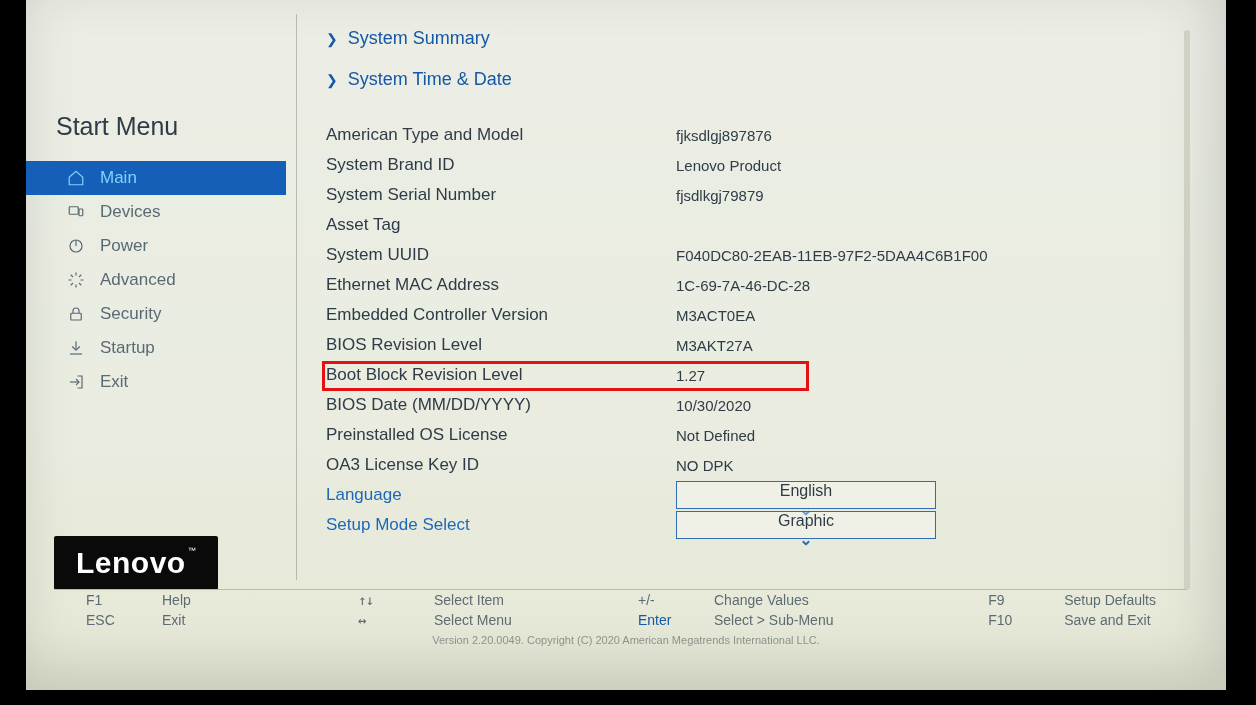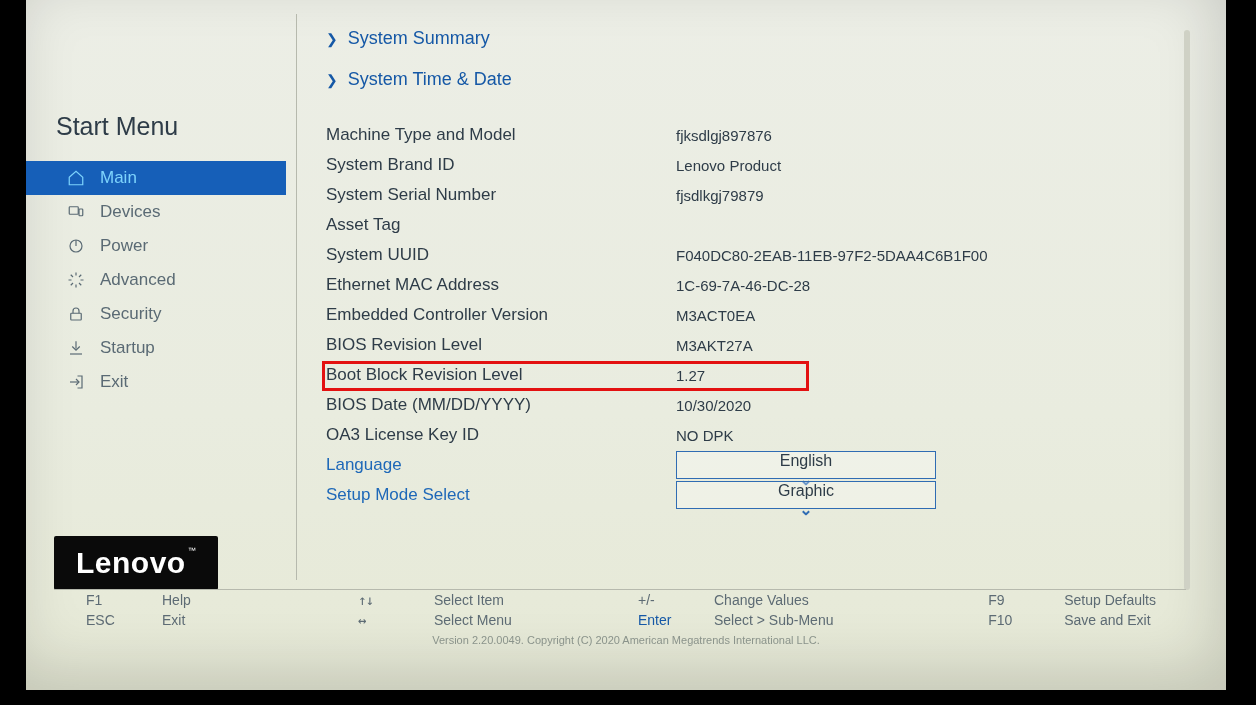--- a/index.html
+++ b/index.html
@@ -225,21 +225,21 @@
         <span class="chev">❯</span>
         <span>System Summary</span>
       </div>
       <div class="submenu-link">
         <span class="chev">❯</span>
         <span>System Time &amp; Date</span>
       </div>
 
       <div class="fields">
         <div class="row">
-            <span class="label">Machine Type and Model</span>
+            <span class="label">American Type and Model</span>
             <span class="value">fjksdlgj897876</span>
           </div>
         <div class="row">
             <span class="label">System Brand ID</span>
             <span class="value">Lenovo Product</span>
           </div>
         <div class="row">
             <span class="label">System Serial Number</span>
             <span class="value">fjsdlkgj79879</span>
           </div>
@@ -263,20 +263,24 @@
             <span class="label">BIOS Revision Level</span>
             <span class="value">M3AKT27A</span>
           </div>
         <div class="row">
             <span class="label">Boot Block Revision Level</span>
             <span class="value">1.27</span>
           </div>
         <div class="row">
             <span class="label">BIOS Date (MM/DD/YYYY)</span>
             <span class="value">10/30/2020</span>
+          </div>
+        <div class="row">
+            <span class="label">Preinstalled OS License</span>
+            <span class="value">Not Defined</span>
           </div>
         <div class="row">
             <span class="label">OA3 License Key ID</span>
             <span class="value">NO DPK</span>
           </div>
 
         <div class="row link">
           <span class="label">Language</span>
           <span class="select-box">
             <span>English</span>

